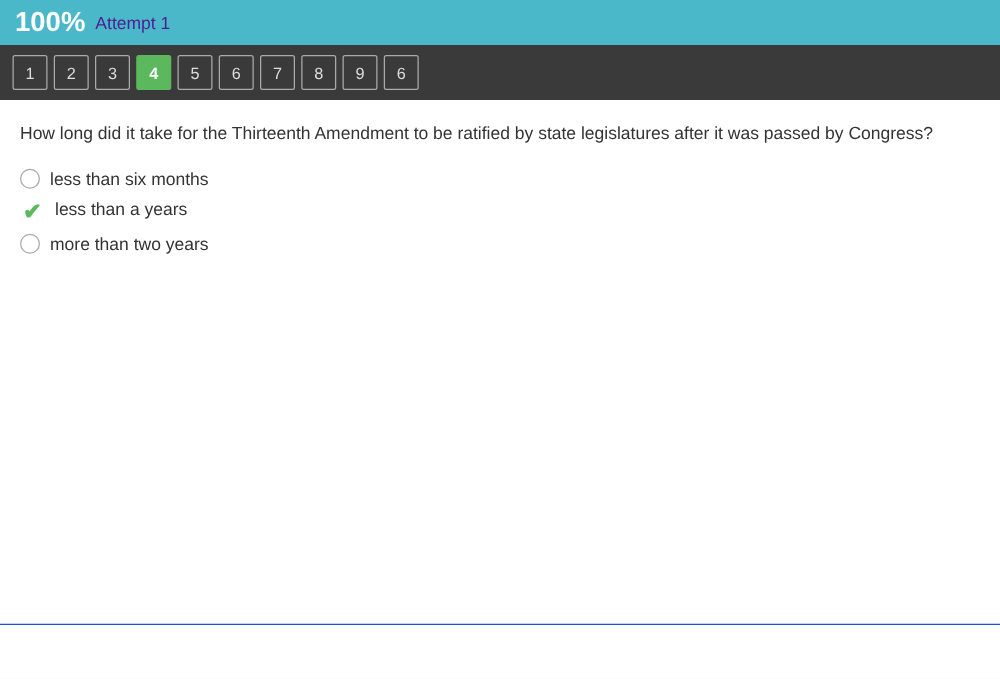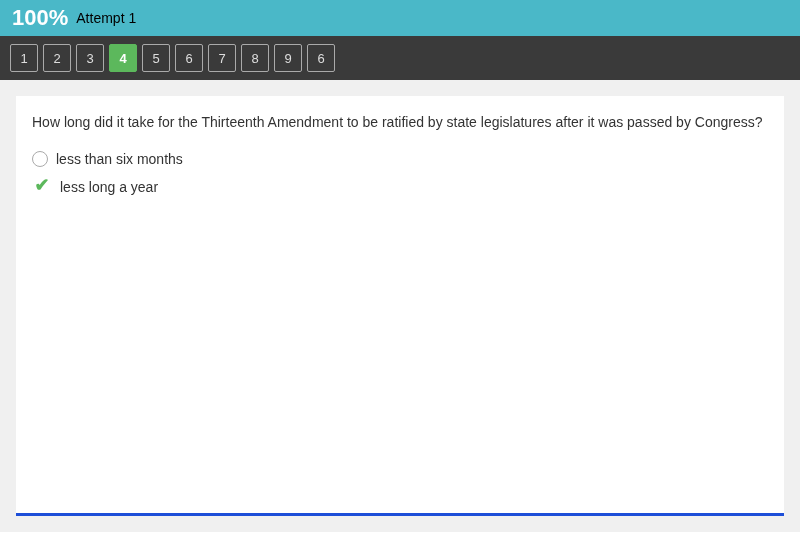--- a/index.html
+++ b/index.html
@@ -13,21 +13,21 @@
       align-items: center;
       height: 36px;
     }
     .score-pct {
       font-size: 22px;
       font-weight: bold;
       color: white;
     }
     .attempt-label {
       font-size: 14px;
-      color: #000000;
+      color: #4c1d95;
       margin-left: 8px;
     }
 
     
     .nav-bar {
       background: #3a3a3a;
       padding: 8px 10px;
       display: flex;
       align-items: center;
       gap: 5px;
@@ -49,43 +49,43 @@
     .nav-btn.active {
       background: #5cb85c;
       border-color: #5cb85c;
       color: white;
       font-weight: bold;
     }
 
     
     .main-content {
       background: white;
-      margin: 16px;
+      margin: 0;
       padding: 16px 16px 16px 16px;
       min-height: 420px;
-      border-bottom: 3px solid #1d4ed8;
+      border-bottom: 1px solid #1d4ed8;
     }
 
     .question-text {
       font-size: 14px;
       color: #333;
       margin-bottom: 18px;
       line-height: 1.5;
     }
 
     .options-list {
       list-style: none;
       display: flex;
       flex-direction: column;
       gap: 8px;
     }
 
     .option-item {
       display: flex;
-      align-items: flex-end;
+      align-items: flex-start;
       gap: 8px;
       font-size: 14px;
       color: #333;
     }
 
     .radio-circle {
       width: 16px;
       height: 16px;
       border: 1.5px solid #aaa;
       border-radius: 50%;
@@ -134,18 +134,22 @@
 <div class="main-content">
   <p class="question-text">How long did it take for the Thirteenth Amendment to be ratified by state legislatures after it was passed by Congress?</p>
 
   <ul class="options-list">
     <li class="option-item">
       <span class="radio-circle"></span>
       <span>less than six months</span>
     </li>
     <li class="option-item">
       <span class="check-mark">✔</span>
-      <span>less long a year</span>
+      <span>less than a years</span>
+    </li>
+    <li class="option-item">
+      <span class="radio-circle"></span>
+      <span>more than two years</span>
     </li>
   </ul>
 </div>
 
 <div class="spacer"></div>
 
 </body></html>

